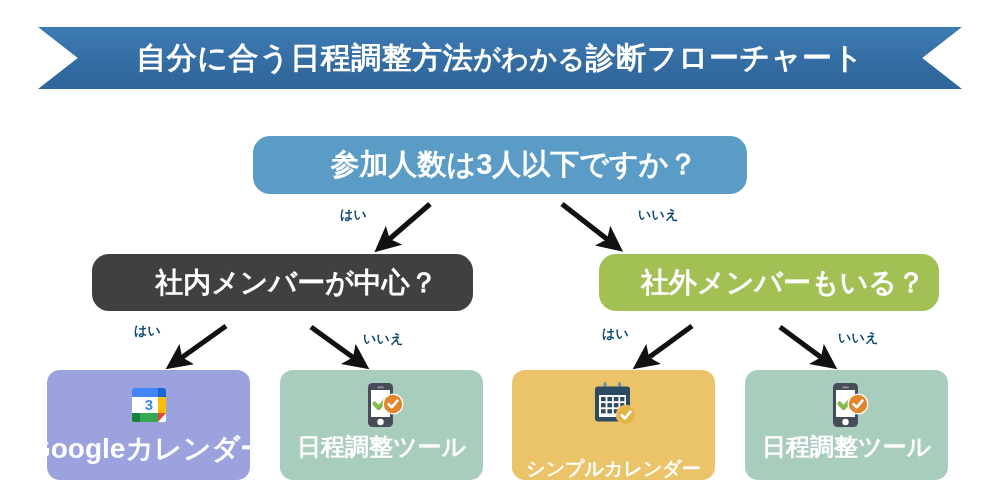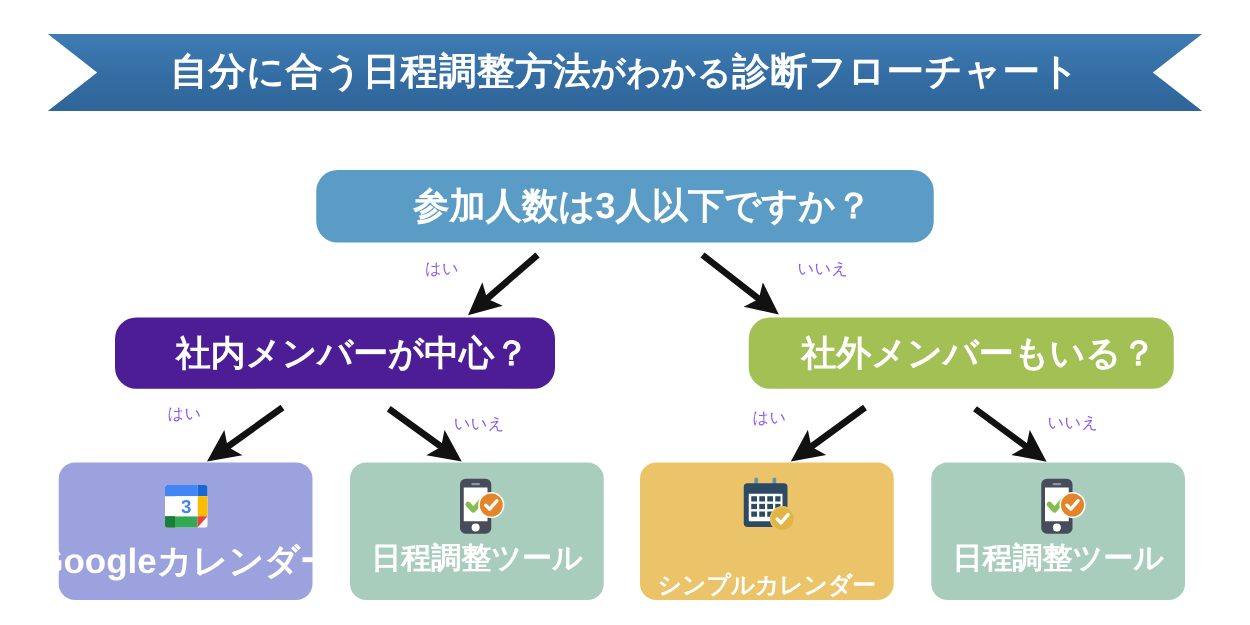--- a/index.html
+++ b/index.html
@@ -65,41 +65,41 @@
     left: 253px;
     top: 136px;
     width: 494px;
     height: 58px;
     background: #5b9cc6;
     font-size: 29px;
   }
   .node-q-left {
     left: 92px;
     top: 254px;
-    width: 352px;
+    width: 381px;
     height: 57px;
-    background: #4c1d95;
+    background: #404040;
     font-size: 28px;
   }
   .node-q-right {
     left: 570px;
     top: 254px;
     width: 340px;
     height: 57px;
     background: #a3c055;
     font-size: 28px;
     margin-left: 29px;
   }
 
   
   .edge-label {
     position: absolute;
-    color: #8b5cf6;
+    color: #0c4a6e;
     font-size: 13px;
-    font-weight: normal;
+    font-weight: bold;
     white-space: nowrap;
     letter-spacing: 0.3px;
   }
 
   
   .arrows {
     position: absolute;
     left: 0; top: 0;
     width: 1000px;
     height: 500px;

